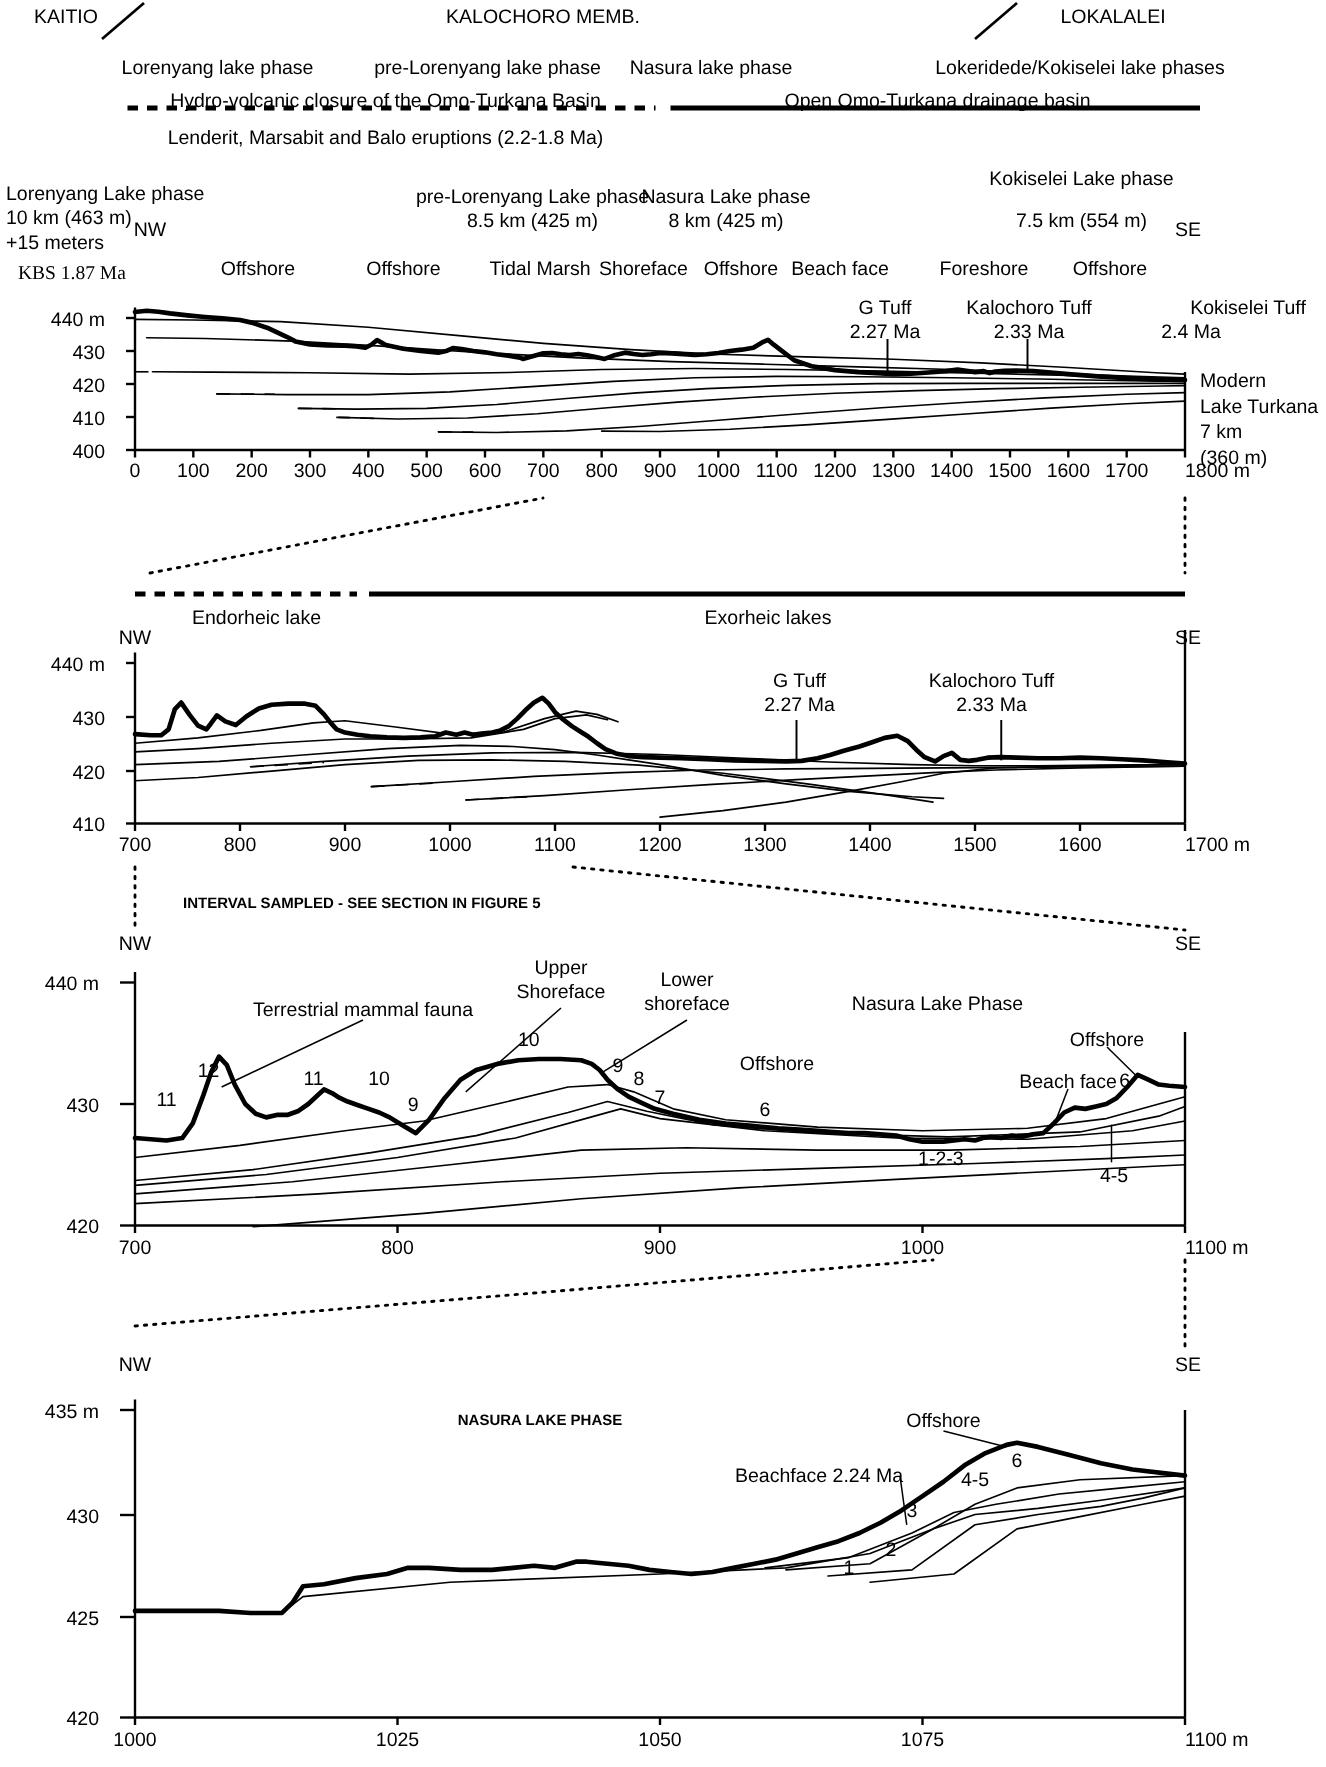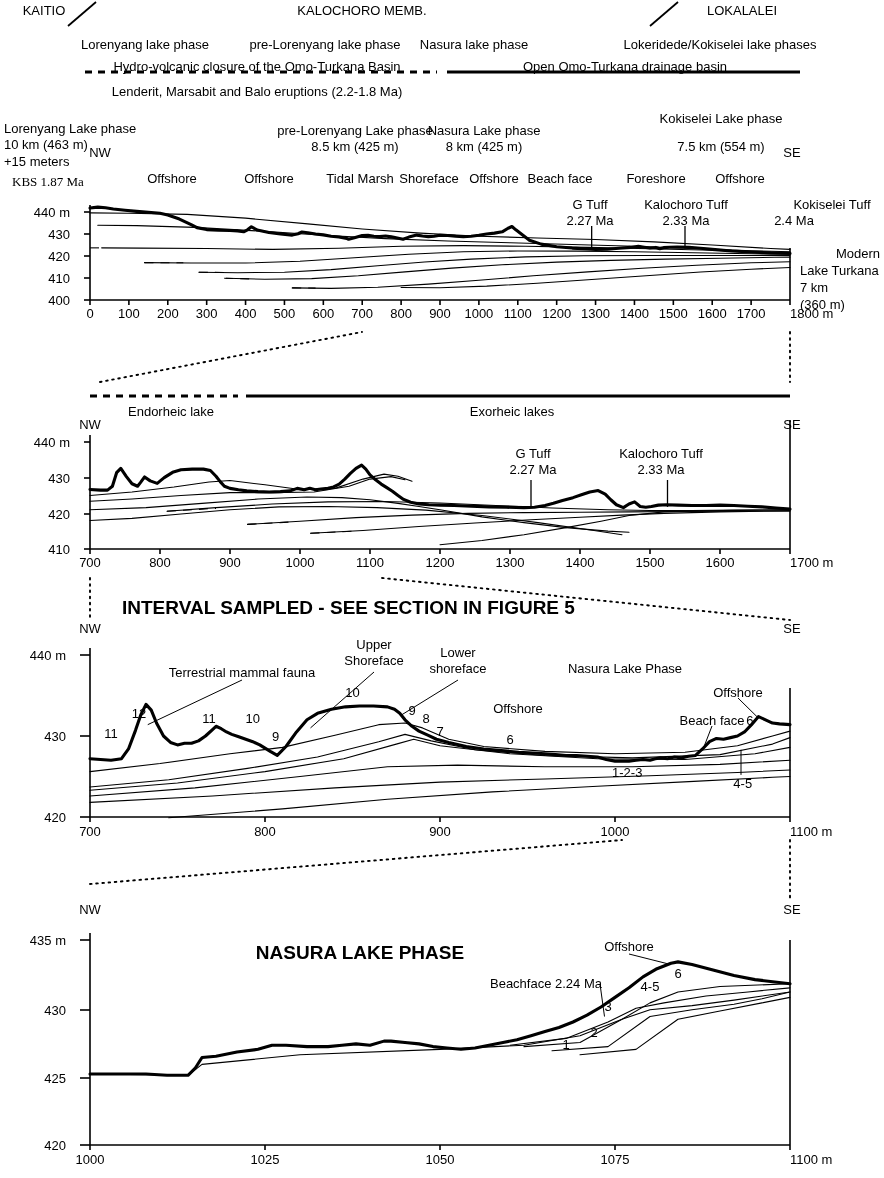--- a/index.html
+++ b/index.html
@@ -5,21 +5,21 @@
 <style>
   html,body{margin:0;padding:0;background:#ffffff;}
   body{
     width:884px;height:1178px;position:relative;overflow:hidden;
     font-family:"Liberation Sans","DejaVu Sans",sans-serif;
     color:#000000;
   }
   #figure{position:absolute;left:0;top:0;width:806px;height:1178px;}
   .t{position:absolute;white-space:pre;line-height:1.12;}
   .s13{font-size:13px;}
-  .s13b{font-size:19px;font-weight:bold;}
+  .s13b{font-size:10px;font-weight:bold;}
   .ctr{transform:translateX(-50%);text-align:center;}
   svg{display:block;position:absolute;left:0;top:0;overflow:visible;}
   .surf{fill:none;stroke:#000;stroke-width:3.1;stroke-linejoin:round;stroke-linecap:round;}
   .bed{fill:none;stroke:#000;stroke-width:1.1;stroke-linejoin:round;stroke-linecap:round;}
   .beddash{fill:none;stroke:#000;stroke-width:1.1;stroke-dasharray:9 7;stroke-linecap:butt;}
   .axis{fill:none;stroke:#000;stroke-width:1.6;}
   .tick{fill:none;stroke:#000;stroke-width:1.6;}
   .lead{fill:none;stroke:#000;stroke-width:1.0;}
   .tuffline{fill:none;stroke:#000;stroke-width:1.3;}
   .dotline{fill:none;stroke:#000;stroke-width:1.9;stroke-dasharray:1.6 4.6;stroke-linecap:round;}
@@ -75,21 +75,21 @@
   <div class="t s13 ctr" style="left:656px;top:172px;">Foreshore</div>
   <div class="t s13 ctr" style="left:740px;top:172px;">Offshore</div>
 
   <div class="t s13 ctr" style="left:590px;top:198px;">G Tuff</div>
   <div class="t s13 ctr" style="left:590px;top:214px;">2.27 Ma</div>
   <div class="t s13 ctr" style="left:686px;top:198px;">Kalochoro Tuff</div>
   <div class="t s13 ctr" style="left:686px;top:214px;">2.33 Ma</div>
   <div class="t s13 ctr" style="left:794px;top:198px;margin-left:38px;">Kokiselei Tuff</div>
   <div class="t s13 ctr" style="left:794px;top:214px;">2.4 Ma</div>
 
-  <div class="t s13" style="left:836px;top:247px;">Modern</div>
+  <div class="t s13" style="left:800px;top:247px;">Modern</div>
   <div class="t s13" style="left:800px;top:264px;">Lake Turkana</div>
   <div class="t s13" style="left:800px;top:281px;">7 km</div>
   <div class="t s13" style="left:800px;top:298px;">(360 m)</div>
 
   <svg id="svg-panel1" width="884" height="340" style="left:0;top:0;">
       <path class="bed" d="M90.00 212.88 L128.89 213.32 L187.22 214.42 L245.56 218.16 L307.78 223.88 L362.22 228.94 L420.56 233.12 L478.89 236.20 L537.22 237.96 L595.56 239.50 L653.89 241.92 L712.22 245.00 L770.56 248.52 L790.00 249.40 "></path>
       <path class="bed" d="M97.78 225.20 L136.67 225.64 L195.00 227.40 L257.22 230.92 L323.33 235.32 L385.56 238.62 L447.78 241.04 L510.00 242.80 L572.22 244.56 L634.44 246.32 L696.67 248.52 L751.11 250.72 L790.00 251.82 "></path>
       <path class="bed" d="M101.67 247.86 L140.56 248.08 L206.67 248.52 L272.78 249.40 L338.89 248.30 L401.11 246.32 L463.33 245.66 L525.56 246.32 L587.78 247.42 L650.00 248.74 L712.22 250.28 L766.67 252.04 L790.00 252.70 "></path>
       <path class="bed" d="M144.44 262.60 L191.11 263.04 L245.56 263.04 L300.00 261.28 L354.44 257.76 L408.89 254.24 L463.33 251.82 L517.78 250.94 L576.11 251.16 L634.44 251.82 L692.78 252.70 L751.11 253.80 L790.00 254.24 "></path>
       <path class="bed" d="M198.89 272.28 L237.78 272.72 L284.44 272.28 L331.11 269.64 L377.78 265.68 L424.44 261.94 L471.11 259.08 L525.56 256.88 L583.89 255.78 L642.22 255.56 L700.56 255.56 L758.89 255.56 L790.00 255.56 "></path>

